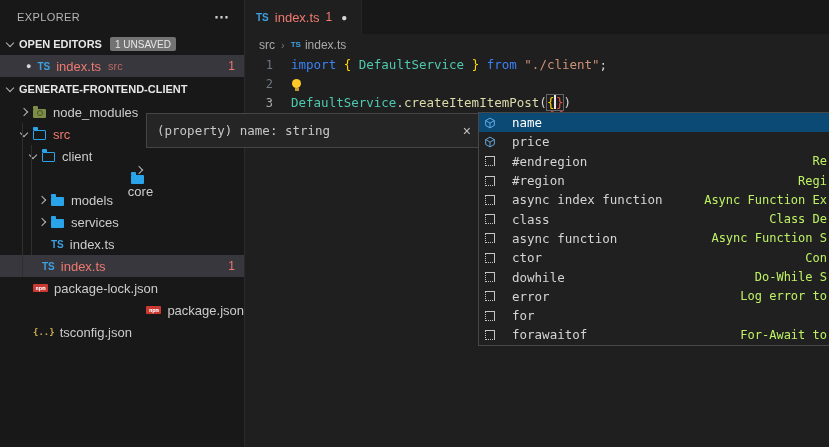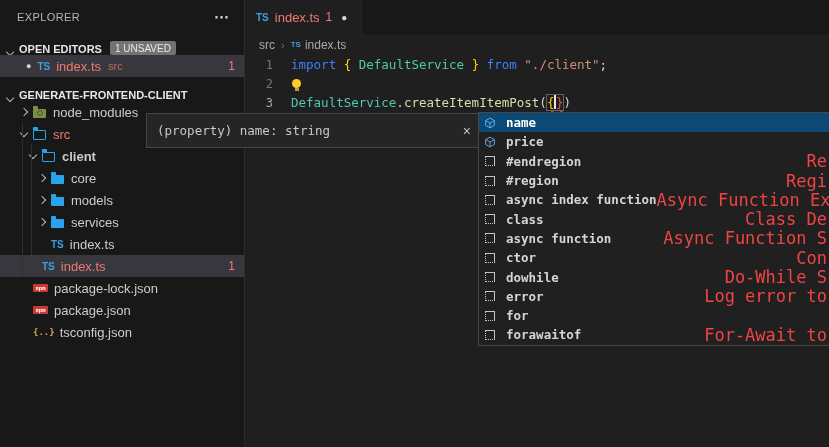--- a/index.html
+++ b/index.html
@@ -9,21 +9,21 @@
     background:#1f1f1f; font-family:"Liberation Sans", sans-serif;
     color:#cccccc; font-size:13px; cursor:default;
   }
   
   #sidebar { position:absolute; left:0; top:0; width:245px; height:447px;
     background:#181818; border-right:1px solid #2b2b2b; }
   .side-title { height:33px; display:flex; align-items:center; padding-left:17px;
     font-size:11px; color:#b6b6b6; letter-spacing:.4px; }
   .more-icon { margin-left:auto; margin-right:14px; color:#cfcfcf; font-size:15px;
     font-weight:bold; letter-spacing:1px; }
-  .sec-header { height:22px; display:flex; align-items:flex-end; padding-left:5px;
+  .sec-header { height:22px; display:flex; align-items:center; padding-left:5px;
     font-size:11px; font-weight:bold; color:#e7e7e7; }
   .sec-header.tall { height:24px; }
   .chev { width:6px; height:6px; border-right:1.4px solid #b8b8b8;
     border-bottom:1.4px solid #b8b8b8; display:inline-block; flex:none; }
   .chev.down { transform:rotate(45deg); margin:-2px 6px 0 2px; }
   .chev.right { transform:rotate(-45deg); margin:0 6px 0 2px; }
   .badge-gray { background:#737373; color:#e8e8e8; font-size:10px; font-weight:normal;
     padding:1.5px 5px; border-radius:2px; margin-left:8px; }
   .row { height:22px; display:flex; align-items:center; position:relative; }
   .row.selected { background:#37373d; }
@@ -83,22 +83,22 @@
     align-items:center; font-family:"DejaVu Sans Mono",monospace; font-size:12.5px;
     color:#c8c8c8; padding:0 10px; }
   #tooltip .close { margin-left:auto; color:#c5c5c5; font-size:14px;
     font-family:"Liberation Sans",sans-serif; }
   
   #suggest { position:absolute; left:478px; top:112px; width:351px; height:234px;
     background:#202020; border:1px solid #474747; border-right:none; z-index:6; }
   .sug-row { height:19.3px; display:flex; align-items:center; padding:0 2px 0 5px;
     font-family:"DejaVu Sans Mono",monospace; font-size:12.5px; color:#d4d4d4; }
   .sug-row.selected { background:#0a4a74; color:#ffffff; }
-  .sug-label { margin-left:10px; white-space:pre;font-weight:bold; }
-  .sug-detail { margin-left:auto; color:#ef4444; font-size:17px; white-space:pre; }
+  .sug-label { margin-left:16px; white-space:pre; }
+  .sug-detail { margin-left:auto; color:#bef264; font-size:12px; white-space:pre; }
   .kind-field { flex:none; width:12px; height:12px; }
   .kind-snippet { flex:none; width:10px; height:10px; border:1px solid #c5c5c5;
     border-left-style:dotted; border-bottom-style:dotted; margin:0 1px; }
 </style>
 </head>
 <body>
 
 <div id="stage">
 
   <div id="sidebar">
@@ -130,26 +130,26 @@
         <div class="row" style="padding-left: 19px;">
           <span class="chev right"></span>
           <span class="folder olive"></span>
           <span>node_modules</span>
         </div>
         <div class="row" style="padding-left: 19px;">
           <span class="chev down"></span>
           <span class="folder open"></span>
           <span class="err-text">src</span>
         </div>
-        <div class="row" style="padding-left: 28px; font-weight: bold;">
+        <div class="row" style="padding-left: 28px;">
           <span class="chev down"></span>
           <span class="folder open"></span>
           <span>client</span>
         </div>
-        <div class="row" style="padding-left: 37px;">
+        <div class="row" style="padding-left: 37px; flex-direction: column;">
           <span class="chev right"></span>
           <span class="folder"></span>
           <span>core</span>
         </div>
         <div class="row" style="padding-left: 37px;">
           <span class="chev right"></span>
           <span class="folder"></span>
           <span>models</span>
         </div>
         <div class="row" style="padding-left: 37px;">
@@ -166,21 +166,21 @@
           <span style="width: 6px; margin: 0px 6px 0px 2px; display: inline-block;"></span>
           <span class="ts-icon">TS</span>
           <span class="err-text">index.ts</span>
           <span class="err-count">1</span>
         </div>
         <div class="row" style="padding-left: 19px;">
           <span style="width: 6px; margin: 0px 6px 0px 2px; display: inline-block;"></span>
           <span class="npm-icon">npm</span>
           <span>package-lock.json</span>
         </div>
-        <div class="row" style="padding-left: 19px;">
+        <div class="row" style="padding-left: 19px; justify-content: flex-end;">
           <span style="width: 6px; margin: 0px 6px 0px 2px; display: inline-block;"></span>
           <span class="npm-icon">npm</span>
           <span>package.json</span>
         </div>
         <div class="row" style="padding-left: 19px;">
           <span style="width: 6px; margin: 0px 6px 0px 2px; display: inline-block;"></span>
           <span class="json-icon">{..}</span>
           <span>tsconfig.json</span>
         </div>
       </div>

